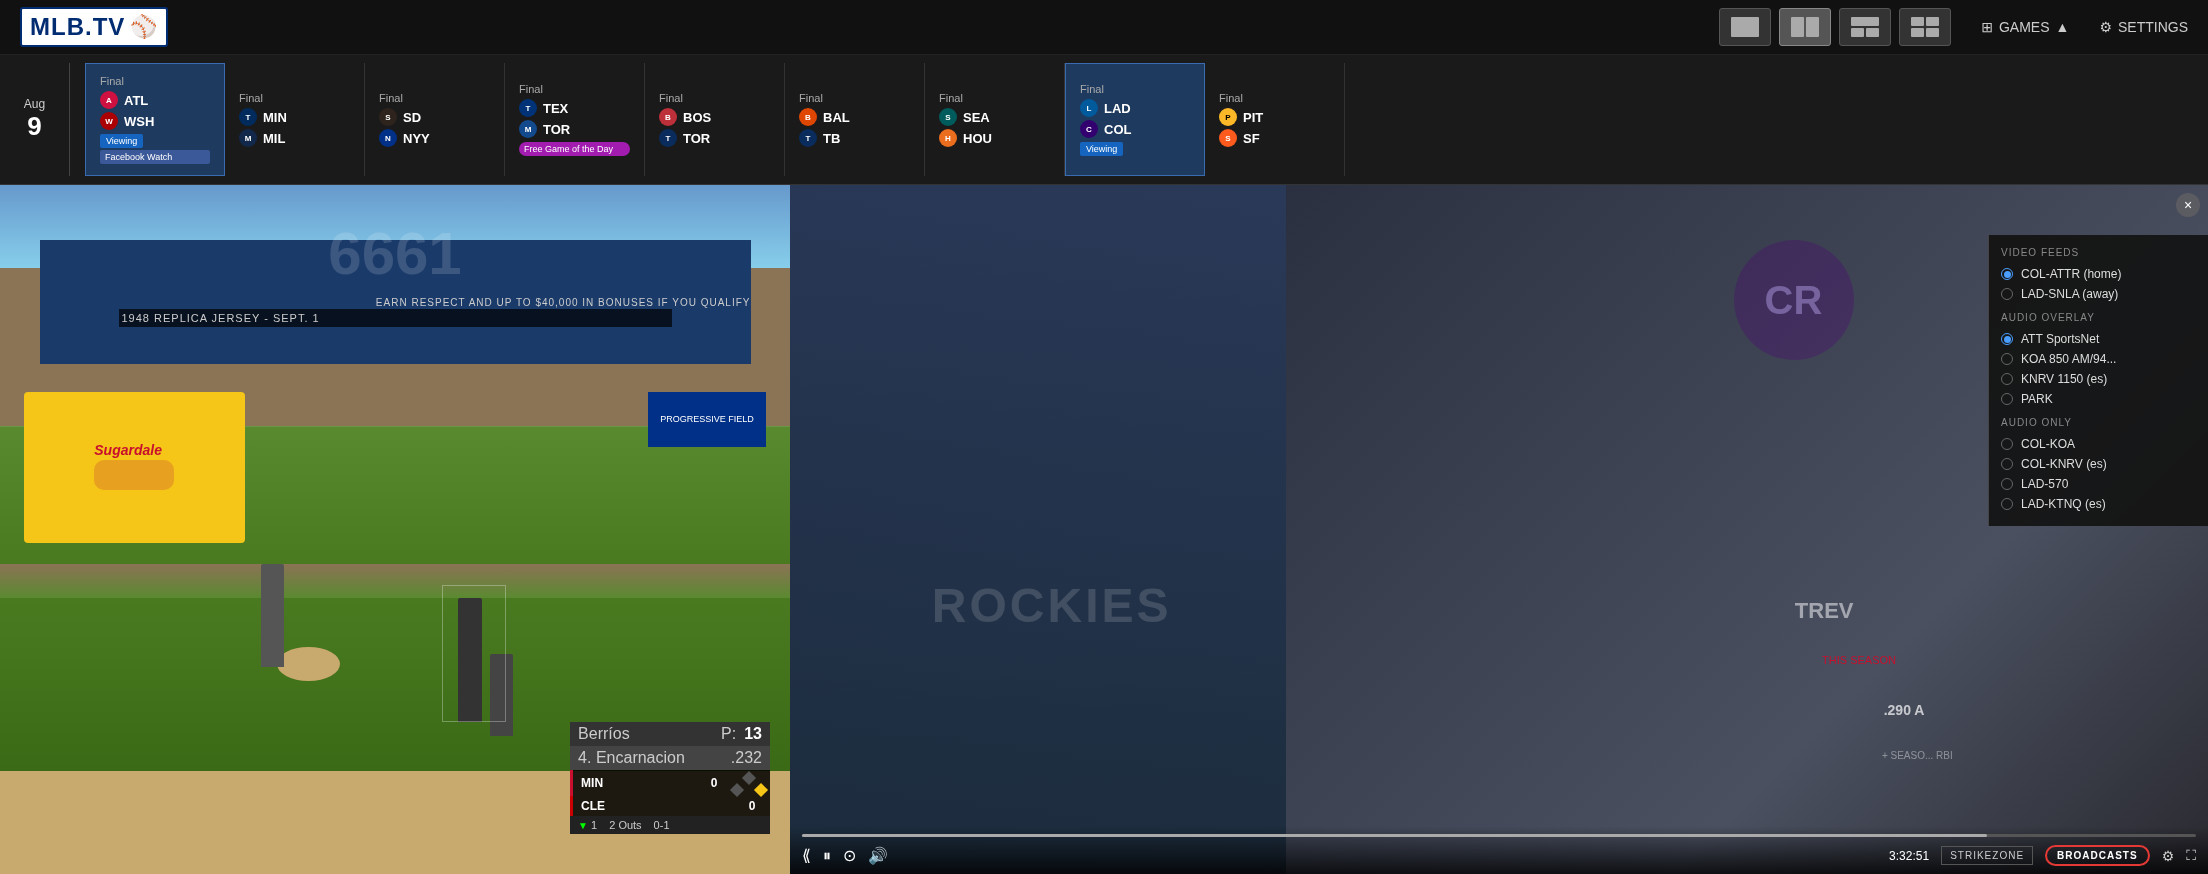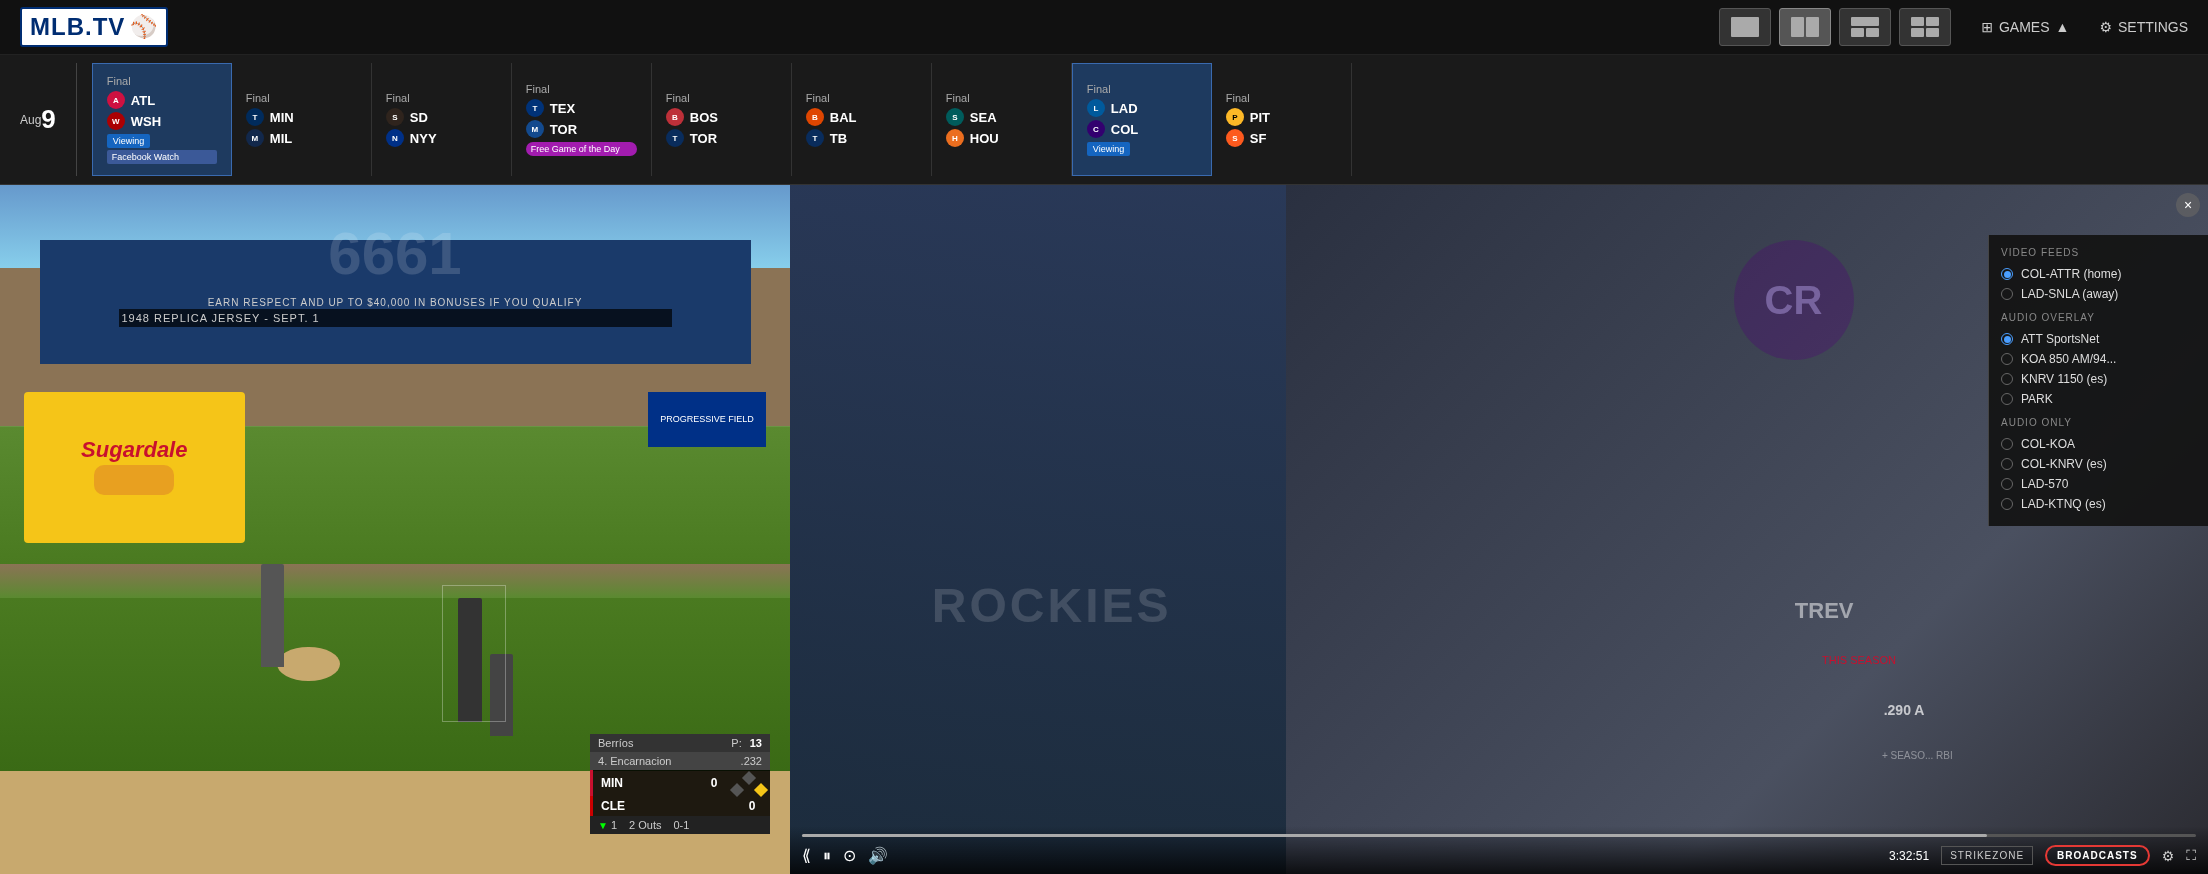--- a/index.html
+++ b/index.html
@@ -65,21 +65,21 @@
       background: #1a1a1a;
       display: flex;
       align-items: stretch;
       padding: 8px 20px;
       gap: 0;
       height: 130px;
       border-bottom: 1px solid #333;
     }
     .date-box {
       display: flex;
-      flex-direction: row;
+      flex-direction: column;
       align-items: center;
       justify-content: center;
       padding-right: 20px;
       border-right: 1px solid #444;
       margin-right: 15px;
       min-width: 50px;
     }
     .date-month { color: #ccc; font-size: 12px; }
     .date-day { color: #fff; font-size: 26px; font-weight: bold; }
 
@@ -185,21 +185,21 @@
     }
     .stadium-ad {
       position: absolute;
       top: 8%;
       left: 5%;
       right: 5%;
       height: 18%;
       background: #1a3a6a;
       display: flex;
       align-items: center;
-      justify-content: center;
+      justify-content: flex-end;
       font-size: 11px;
       color: #aaa;
       letter-spacing: 2px;
     }
     .sugardale-ad {
       position: absolute;
       top: 30%;
       left: 3%;
       width: 28%;
       height: 22%;
@@ -239,21 +239,21 @@
       bottom: 40px;
       right: 20px;
       background: rgba(0,0,0,0.85);
       min-width: 180px;
     }
     .score-overlay-header {
       background: #333;
       padding: 3px 8px;
       display: flex;
       justify-content: space-between;
-      font-size: 11px;
+      font-size: 16px;
       color: #ccc;
       gap: 46px;
     }
     .score-overlay-row {
       display: flex;
       align-items: center;
       padding: 3px 8px;
       gap: 8px;
       font-size: 12px;
     }
@@ -702,21 +702,21 @@
       </div>
 
       <div class="field-number">6661</div>
 
       <div class="banner-top">
         <span>1948 REPLICA JERSEY - SEPT. 1</span>
       </div>
 
       <div class="sugardale-ad">
         <div>
-          <div style="font-size:22px;font-weight:900;color:#c8102e;font-style:italic;">Sugardale</div>
+          <div style="font-size:14px;font-weight:900;color:#c8102e;font-style:italic;">Sugardale</div>
           <div style="width:80px;height:30px;background:#e8a020;border-radius:10px;margin:2px auto;"></div>
         </div>
       </div>
 
       <div style="position:absolute;top:30%;right:3%;width:15%;height:8%;background:#003087;display:flex;align-items:center;justify-content:center;font-size:9px;color:#fff;text-align:center;">
         PROGRESSIVE FIELD
       </div>
 
       <div style="position:absolute;bottom:15%;left:0;right:0;height:25%;background:linear-gradient(180deg, #4a7a20, #3a6a15);border-radius:0;"></div>
 

